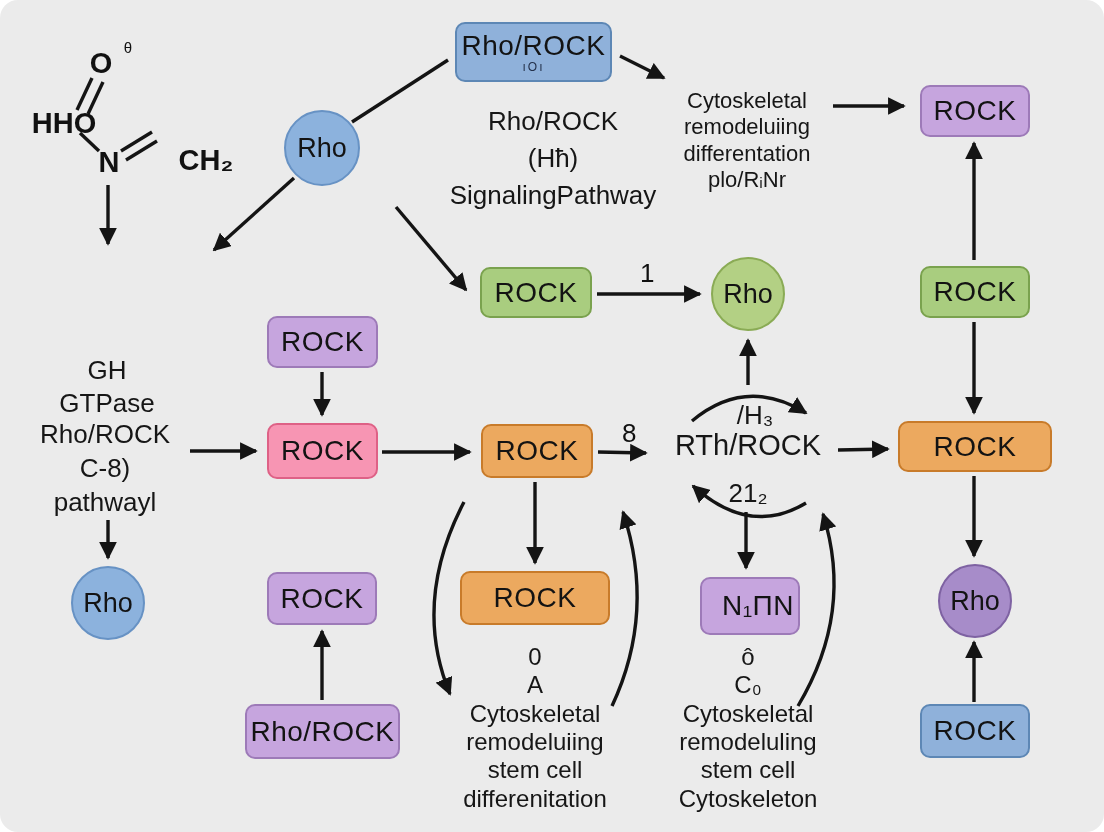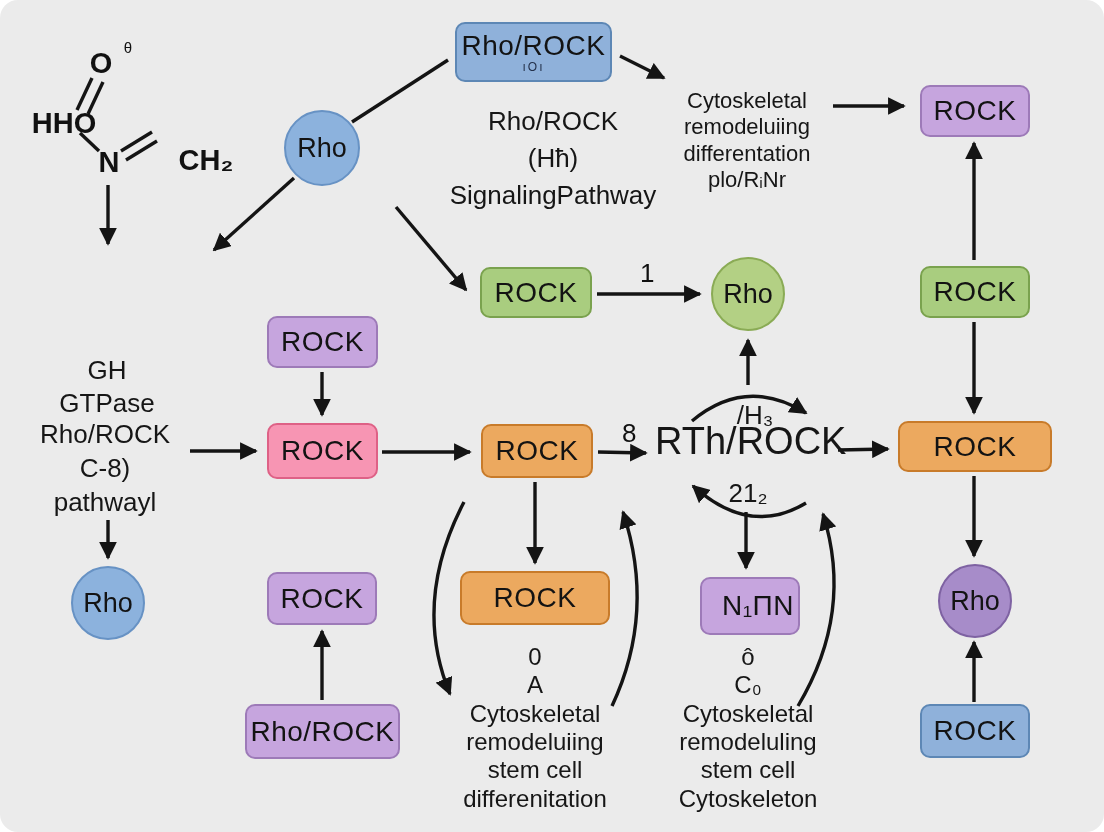--- a/index.html
+++ b/index.html
@@ -54,21 +54,21 @@
   
   #c-rho-top{left:284px;top:110px;width:76px;height:76px;}
   #c-rho-left{left:71px;top:566px;width:74px;height:74px;}
   #c-rho-green{left:711px;top:257px;width:74px;height:74px;}
   #c-rho-purple{left:938px;top:564px;width:74px;height:74px;}
   
   #t-signaling{left:423px;top:103px;width:260px;font-size:26px;line-height:1.42;}
   #t-cyto-topright{left:652px;top:88px;width:190px;font-size:22px;line-height:1.2;}
   #t-gtpase{left:37px;top:330px;width:140px;font-size:26px;line-height:1.25;margin-top:24px;}
   #t-pathway-left{left:10px;top:418px;width:190px;font-size:26px;line-height:1.3;}
-  #t-rth{left:655px;top:419px;width:186px;font-size:38px;}
+  #t-rth{left:655px;top:428px;width:186px;font-size:29px;}
   #t-h3{left:700px;top:400px;width:110px;font-size:26px;}
   #t-212{left:700px;top:478px;width:96px;font-size:26px;}
   #t-cyto-bottom-center{left:430px;top:643px;width:210px;}
   #t-cyto-bottom-right{left:645px;top:643px;width:206px;}
   #t-rhnucel{left:868px;top:763px;width:214px;}
   #el-one{left:640px;top:258px;}
   #el-eight{left:622px;top:418px;}
   
   #a-o{left:101px;top:63px;}
   #a-sup{left:128px;top:47px;font-size:15px;font-weight:normal;}

